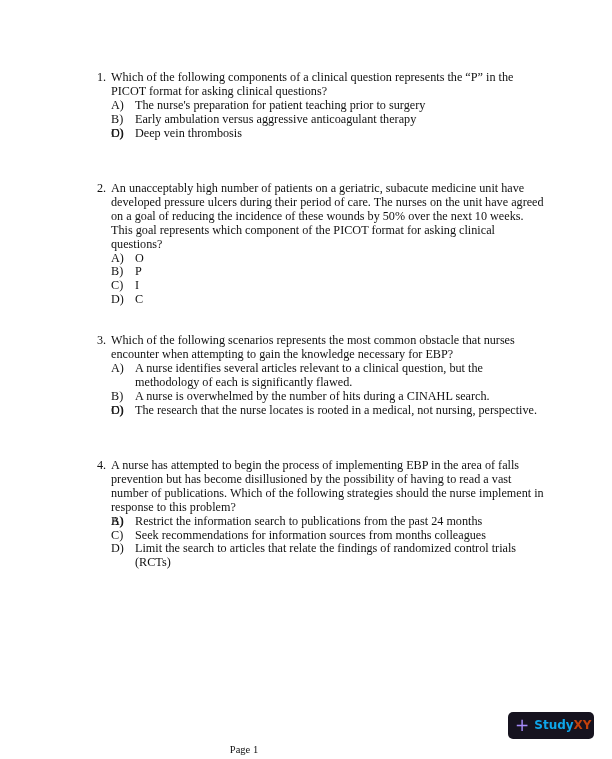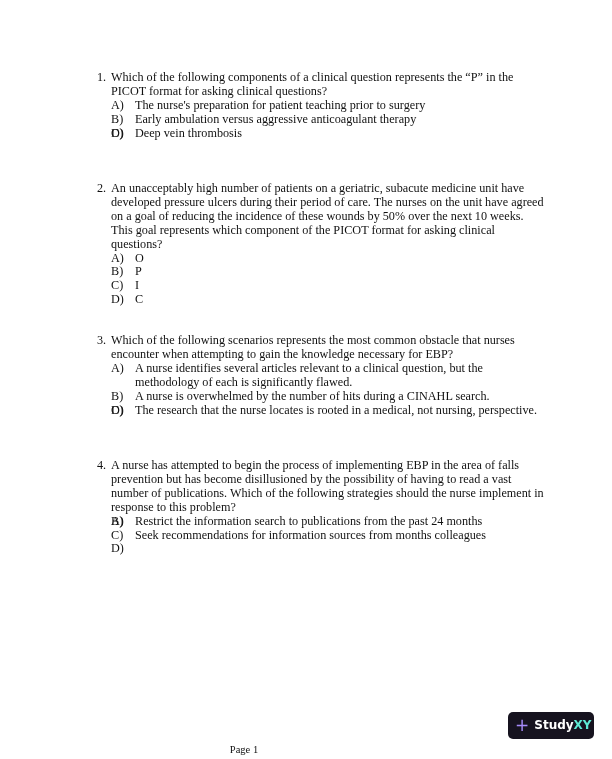--- a/index.html
+++ b/index.html
@@ -18,22 +18,22 @@
     #q2 { top: 182px; }
     #q3 { top: 334px; }
     #q4 { top: 459px; }
     .badge {
       position: absolute; left: 508px; top: 712px; width: 86px; height: 27px;
       background: #16131f; border-radius: 5px; display: flex; align-items: center;
       box-sizing: border-box; padding-left: 7px;
       font-family: "DejaVu Sans", sans-serif; font-weight: bold; font-size: 12px;
     }
     .badge-plus { color: #a78bfa; font-size: 17px; font-weight: normal; margin-right: 5px; line-height: 1; }
-    .badge-study { color: #ffffff; }
-    .badge-xy { color: #5eead4; }
+    .badge-study { color: #0ea5e9; }
+    .badge-xy { color: #c2410c; }
     .page-num { position: absolute; top: 743px; left: 0; width: 488px; text-align: center; font-size: 10.5px; }
   </style>
 </head>
 <body>
 
 <div class="question" id="q1">
   <div class="q-stem">
     <span class="q-num">1.</span>
     <span>Which of the following components of a clinical question represents the “P” in the PICOT format for asking clinical questions?</span>
   </div>
@@ -73,21 +73,21 @@
 
 <div class="question" id="q4">
   <div class="q-stem">
     <span class="q-num">4.</span>
     <span>A nurse has attempted to begin the process of implementing EBP in the area of falls prevention but has become disillusioned by the possibility of having to read a vast number of publications. Which of the following strategies should the nurse implement in response to this problem?</span>
   </div>
   <ul class="opts">
     <li class="opt"><span class="opt-letter">A)</span></li>
     <li class="opt"><span class="opt-letter">B)</span><span>Restrict the information search to publications from the past 24 months</span></li>
     <li class="opt"><span class="opt-letter">C)</span><span>Seek recommendations for information sources from months colleagues</span></li>
-    <li class="opt"><span class="opt-letter">D)</span></li>
+    <li class="opt"><span class="opt-letter">D)</span><span>Limit the search to articles that relate the findings of randomized control trials (RCTs)</span></li>
   </ul>
 </div>
 
 <div class="badge">
   <span class="badge-plus">+</span>
   <span class="badge-study">Study</span>
     <span class="badge-xy">XY</span>
 </div>
 
 <div class="page-num">Page 1</div>

